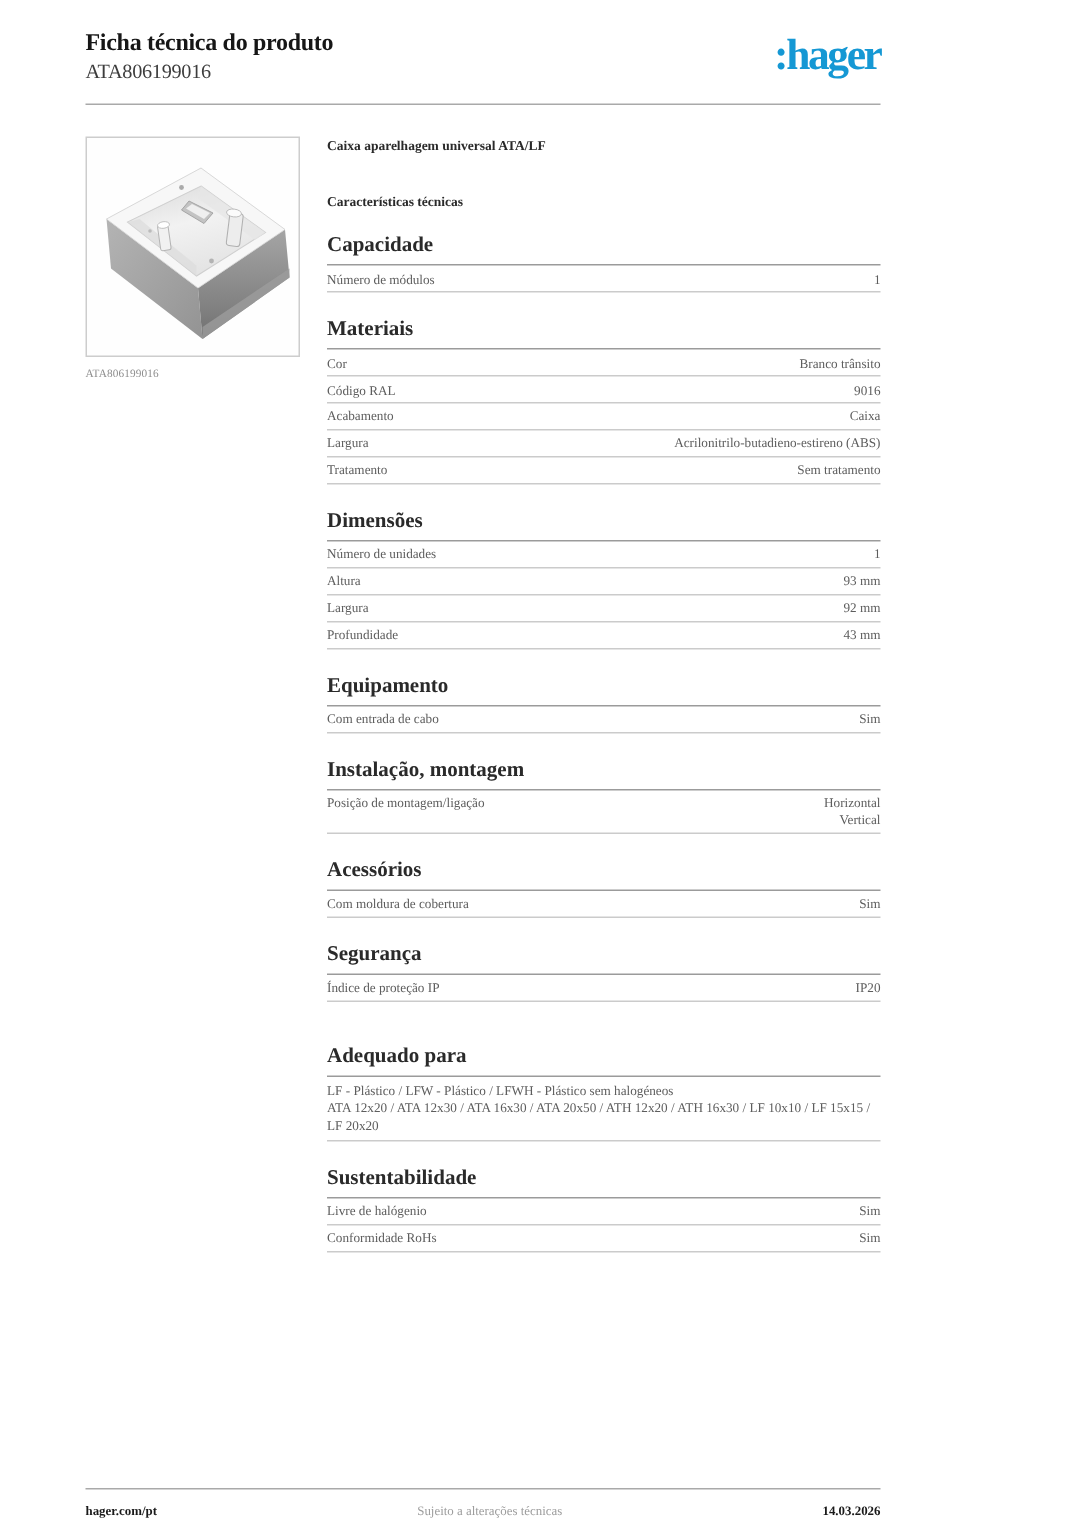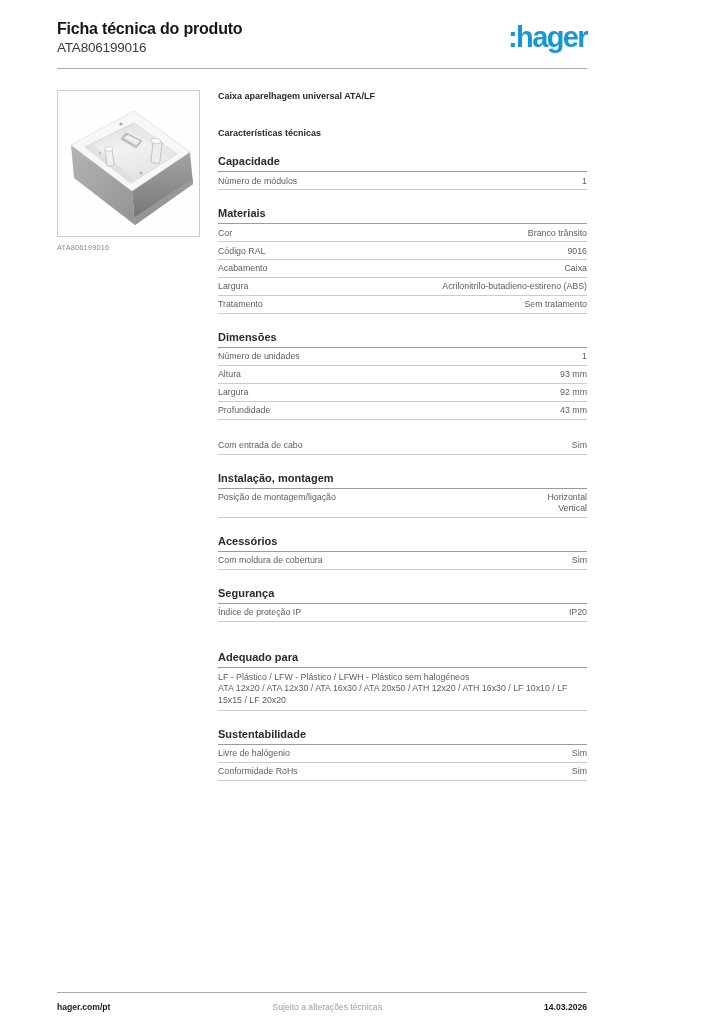--- a/index.html
+++ b/index.html
@@ -1,21 +1,21 @@
 <!DOCTYPE html>
 <html><head>
 <meta charset="utf-8">
 <style>
   html, body { margin: 0; padding: 0; background: #ffffff; }
   .page {
     position: relative;
     width: 644px;
     height: 1024px;
     background: #ffffff;
-    font-family: Liberation Sans, sans-serif;
+    font-family: Liberation Serif, serif;
     overflow: hidden;
   }
   .content { padding: 0 57px; }
 
   
   .header {
     padding-top: 20px;
     display: flex;
     justify-content: space-between;
     align-items: flex-start;
@@ -81,21 +81,21 @@
   .char-heading {
     font-size: 9px;
     font-weight: bold;
     color: #2a2a2a;
     margin-top: 27px;
   }
 
   .section { margin-top: 17px; }
   .section.extra { margin-top: 29px; }
   .section-title {
-    font-size: 11px;
+    font-size: 14px;
     font-weight: bold;
     color: #2a2a2a;
     padding-bottom: 4px;
     border-bottom: 1px solid #9b9b9b;
   }
   .row {
     display: flex;
     justify-content: space-between;
     align-items: flex-start;
     gap: 12px;
@@ -274,20 +274,21 @@
                 </span>
               </div>
               <div class="row">
                 <span class="row-label">Profundidade</span>
                 <span class="row-value">
                   <div>43 mm</div>
                 </span>
               </div>
             </div>
             <div class="section">
+              <div class="section-title">Equipamento</div>
               <div class="row">
                 <span class="row-label">Com entrada de cabo</span>
                 <span class="row-value">
                   <div>Sim</div>
                 </span>
               </div>
             </div>
             <div class="section">
               <div class="section-title">Instalação, montagem</div>
               <div class="row">

